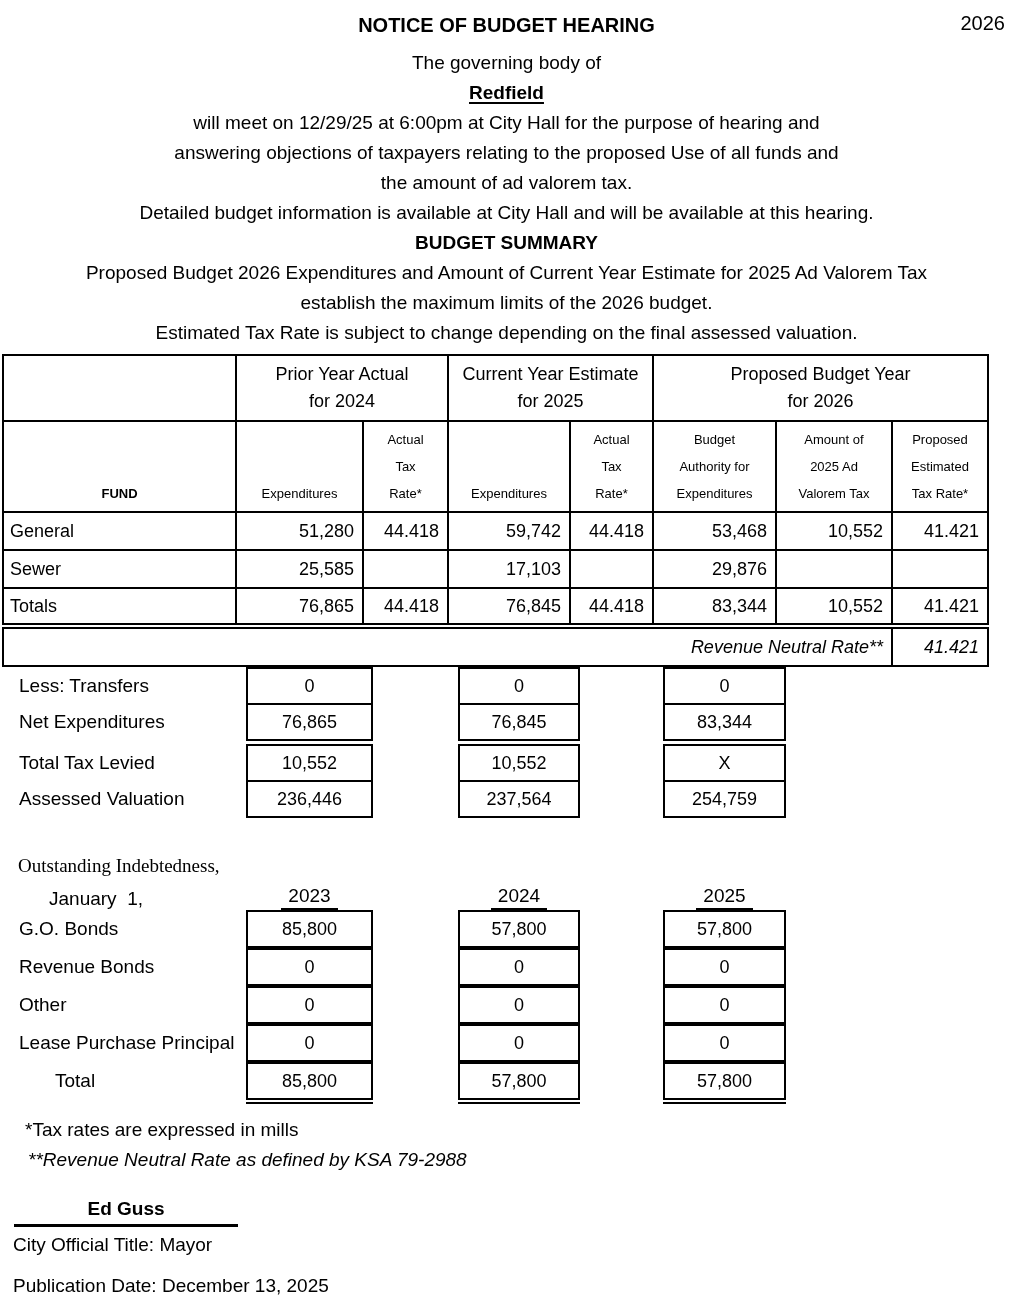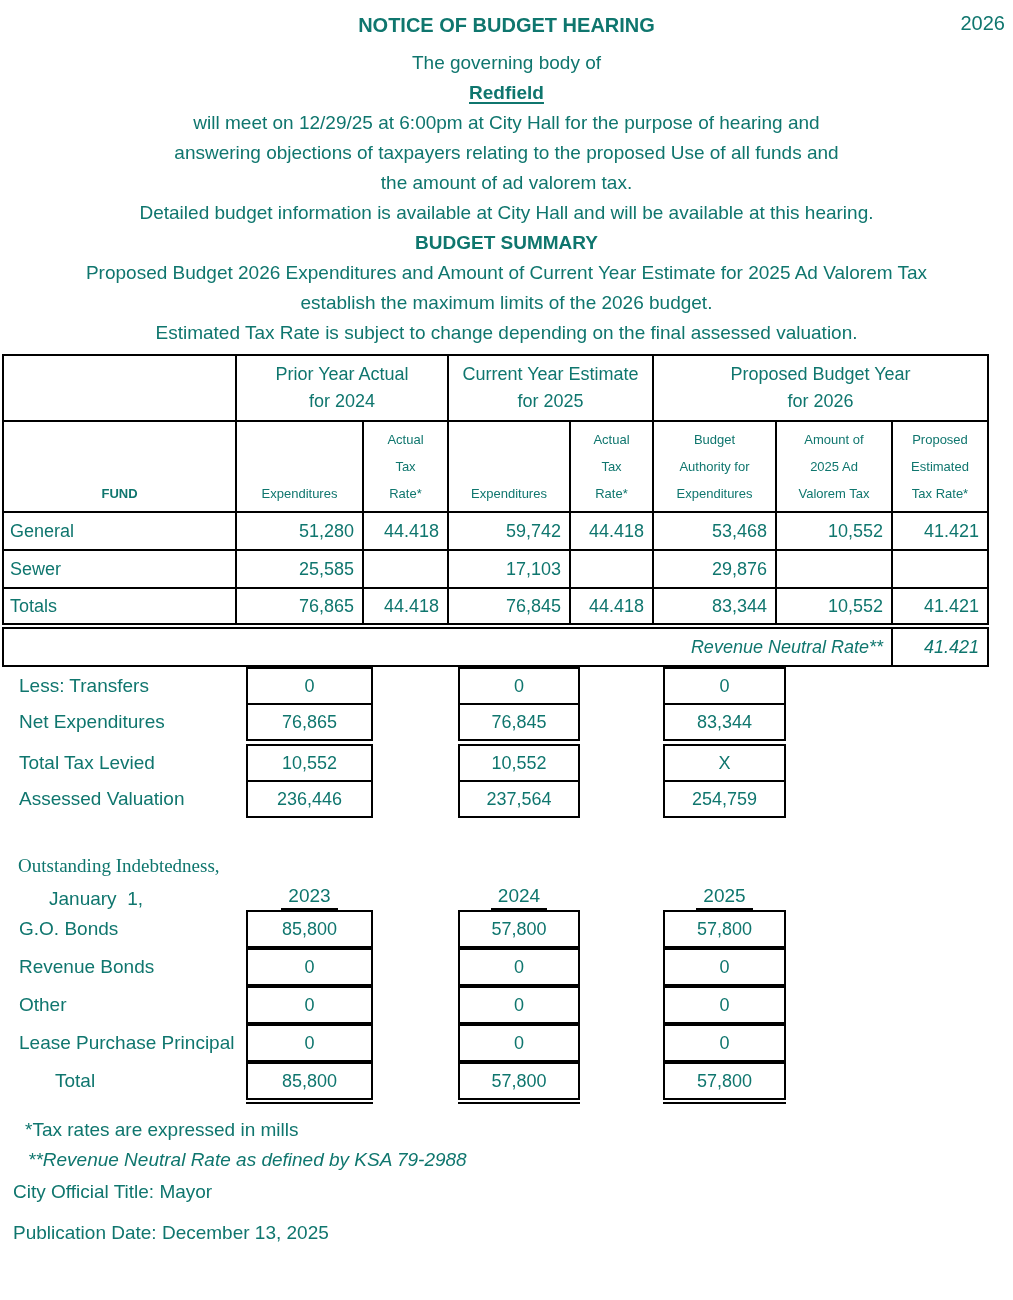--- a/index.html
+++ b/index.html
@@ -1,18 +1,18 @@
 <!DOCTYPE html>
 <html><head>
 <meta charset="utf-8">
 <style>
   * { box-sizing: border-box; }
   html,body { margin:0; padding:0; background:#fff; }
   .page {
-    position:relative; width:1013px; height:1300px; background:#fff; color:#0f766e;
+    position:relative; width:1013px; height:1300px; background:#fff; color:#000000;
     font-family:"Liberation Sans", sans-serif; overflow:hidden;
   }
   .center { text-align:center; }
   .doc-title { padding-top:12px; font-size:20px; font-weight:bold; line-height:26px; }
   .year { position:absolute; top:12px; right:8px; font-size:20px; }
   .intro { margin-top:10px; }
   .intro .line { font-size:19px; line-height:30px; }
   .entity { font-weight:bold; text-decoration:underline; text-decoration-thickness:2px; text-underline-offset:3px; }
   .bold { font-weight:bold; }
 
@@ -257,16 +257,17 @@
         <div class="sp1"></div>
       <div class="dline b2"></div>
         <div class="sp2"></div>
       <div class="dline b3"></div>
     </div>
   </div>
 
   <div class="fn1">*Tax rates are expressed in mills</div>
   <div class="fn2">**Revenue Neutral Rate as defined by KSA 79-2988</div>
 
+  <div class="sig">Ed Guss</div>
   <div class="sig-title">City Official Title: Mayor</div>
   <div class="pub">Publication Date: December 13, 2025</div>
 
 </div>
 
 </body></html>

